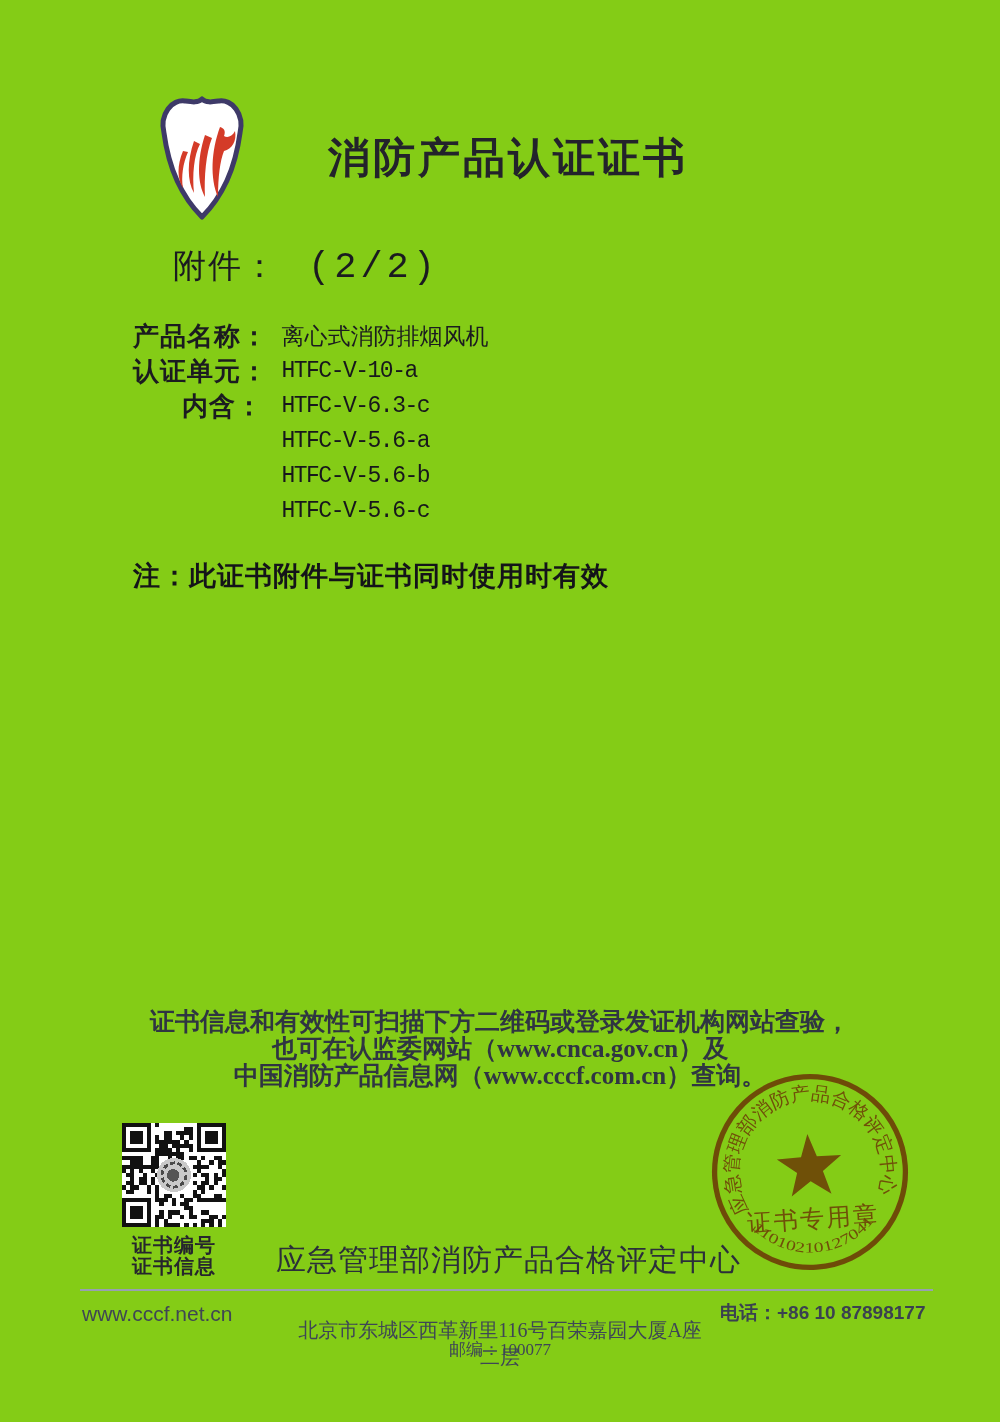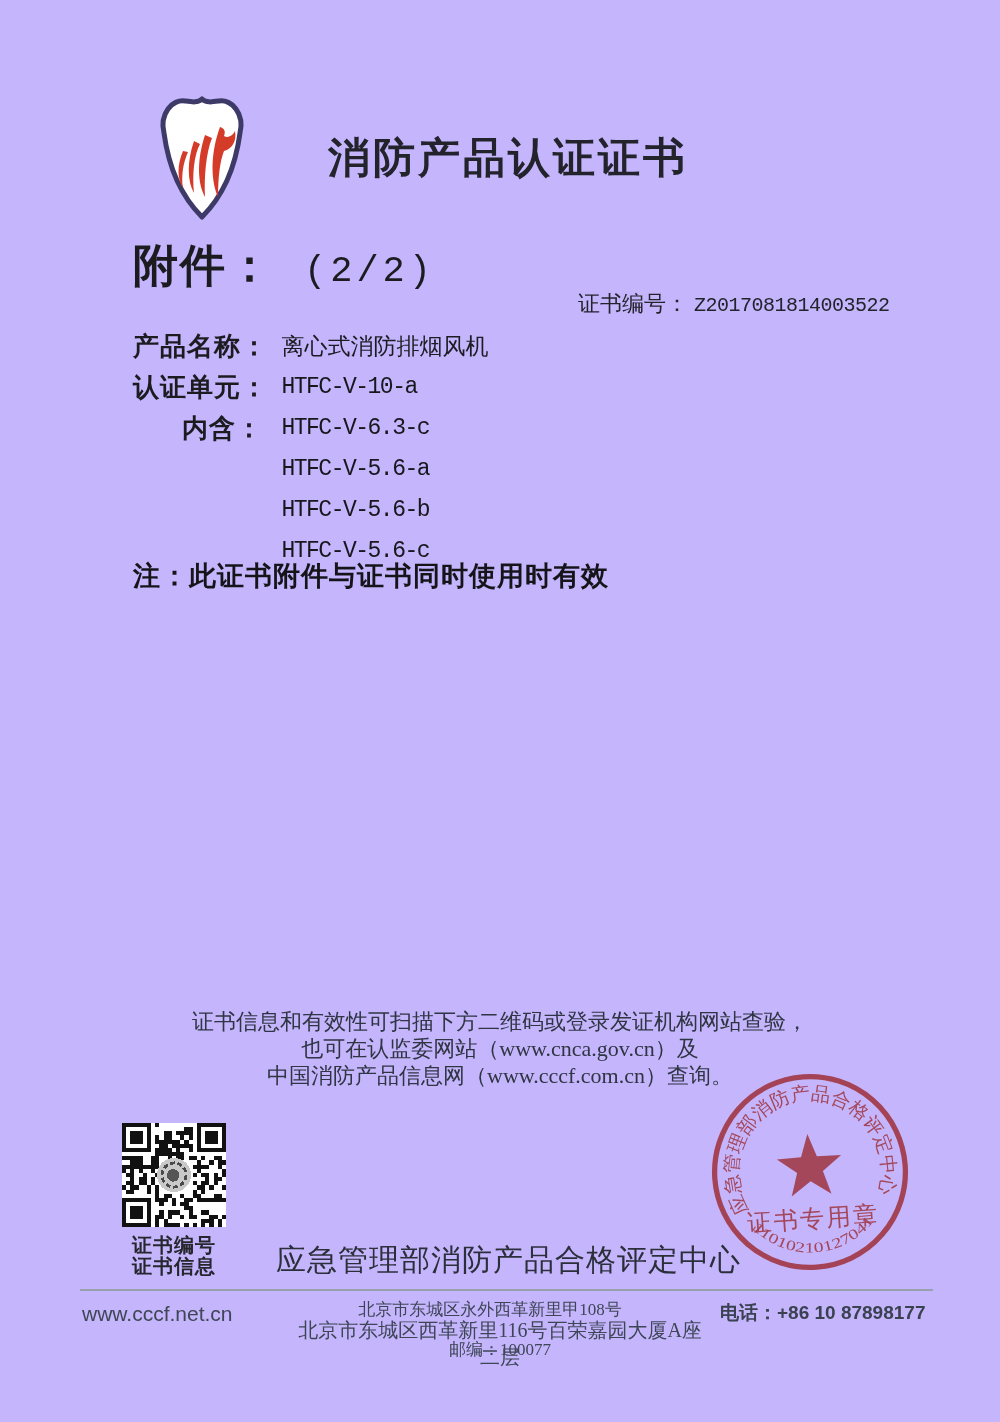--- a/index.html
+++ b/index.html
@@ -1,57 +1,57 @@
 <!DOCTYPE html>
 <html><head>
 <meta charset="utf-8">
 <style>
   html,body{margin:0;padding:0;background:#e8e8e8;}
   .page{
     position:relative;width:1000px;height:1422px;margin:0 auto;
-    background:#c4b5fd;overflow:hidden;
+    background:#84cc16;overflow:hidden;
     font-family:"Liberation Sans",sans-serif;color:#1b1b20;
   }
   
   .logo{position:absolute;left:152px;top:86px;width:100px;height:146px;}
   .title{
     position:absolute;left:328px;top:130px;margin:0;
     font-size:42px;font-weight:bold;letter-spacing:3px;color:#23232b;
     font-family:"Liberation Sans",sans-serif;
   }
   
   .attachment{position:absolute;left:133px;top:245px;height:42px;line-height:42px;}
-  .attachment .att-label{font-size:45px;font-weight:bold;letter-spacing:2px;}
+  .attachment .att-label{font-size:33px;font-weight:normal;letter-spacing:2px;margin-left:40px;}
   .attachment .att-page{
     font-family:Liberation Mono, monospace;font-size:37px;margin-left:30px;letter-spacing:4px;
   }
   
   .cert-no{position:absolute;left:578px;top:289px;font-size:22px;color:#23232b;}
   .cert-no .num{
     font-family:"Liberation Mono",monospace;font-size:20px;letter-spacing:-0.5px;margin-left:6px;
   }
   
   .fields{position:absolute;left:133px;top:322px;}
-  .field-row{height:35px;line-height:35px;white-space:nowrap;margin-top:6px;}
+  .field-row{height:35px;line-height:27px;white-space:nowrap;}
   .f-label{
     display:inline-block;width:130px;text-align:right;
     font-weight:bold;font-size:26px;letter-spacing:1px;vertical-align:middle;
   }
   .f-value{margin-left:14px;font-size:23px;vertical-align:middle;}
   .f-value.code{
     font-family:"Liberation Mono",monospace;font-size:23px;letter-spacing:-1.5px;color:#17171c;
   }
   .note{
     position:absolute;left:133px;top:558px;
     font-size:27px;font-weight:bold;letter-spacing:1px;color:#141419;
   }
   
   .verify{
     position:absolute;left:100px;top:1008px;width:800px;text-align:center;
-    font-family:"Liberation Serif",serif;font-size:22px;line-height:27px;color:#2f3542;
+    font-family:"Liberation Serif",serif;font-size:25px;line-height:27px;color:#2f3542;font-weight:bold;
   }
   
   .qr-block{position:absolute;left:122px;top:1123px;width:104px;text-align:center;}
   .qr-code{width:104px;height:104px;display:block;}
   .qr-caption{font-size:20px;font-weight:bold;line-height:21px;color:#26262d;letter-spacing:1px;}
   
   .issuer{
     position:absolute;left:276px;top:1240px;
     font-family:"Liberation Serif",serif;font-size:30px;letter-spacing:1px;color:#2b2f3a;
   }
@@ -92,23 +92,20 @@
                C80,60 85,52 83,42 C80,48 75,49 72,47 C74,42 72,39 68,38 Z" fill="#d43b28"></path>
     </svg>
   </div>
 
   <h1 class="title">消防产品认证证书</h1>
 
   <div class="attachment">
     <span class="att-label">附件：</span><span class="att-page">(2/2)</span>
   </div>
 
-  <div class="cert-no">
-    <span>证书编号：</span><span class="num">Z2017081814003522</span>
-  </div>
 
   <div class="fields">
     <div class="field-row">
       <span class="f-label">产品名称：</span>
       <span class="f-value">离心式消防排烟风机</span>
     </div>
     <div class="field-row">
       <span class="f-label">认证单元：</span>
       <span class="f-value code">HTFC-V-10-a</span>
     </div>
@@ -364,20 +361,19 @@
                L100,108.8 L81.2,121.9 L87.8,100.0 L69.6,86.1 L92.5,85.6 Z"></path>
       <text x="100" y="152" font-size="23" text-anchor="middle" letter-spacing="2" opacity="0.92">证书专用章</text>
       <text font-size="13.5" opacity="0.92">
         <textPath href="#sealBottomArc" startOffset="3" textLength="130" lengthAdjust="spacingAndGlyphs">11010210127041</textPath>
       </text>
     </svg>
   </div>
 
   <div class="divider"></div>
   <div class="footer-site">www.cccf.net.cn</div>
-  <div class="footer-addr1">北京市东城区永外西革新里甲108号</div>
   <div class="footer-addr2">北京市东城区西革新里116号百荣嘉园大厦A座二层</div>
   <div class="footer-postal">邮编：100077</div>
   <div class="footer-phone">
     <span>电话：</span><span>+86 10 87898177</span>
   </div>
 
 </div>
 
 </body></html>

